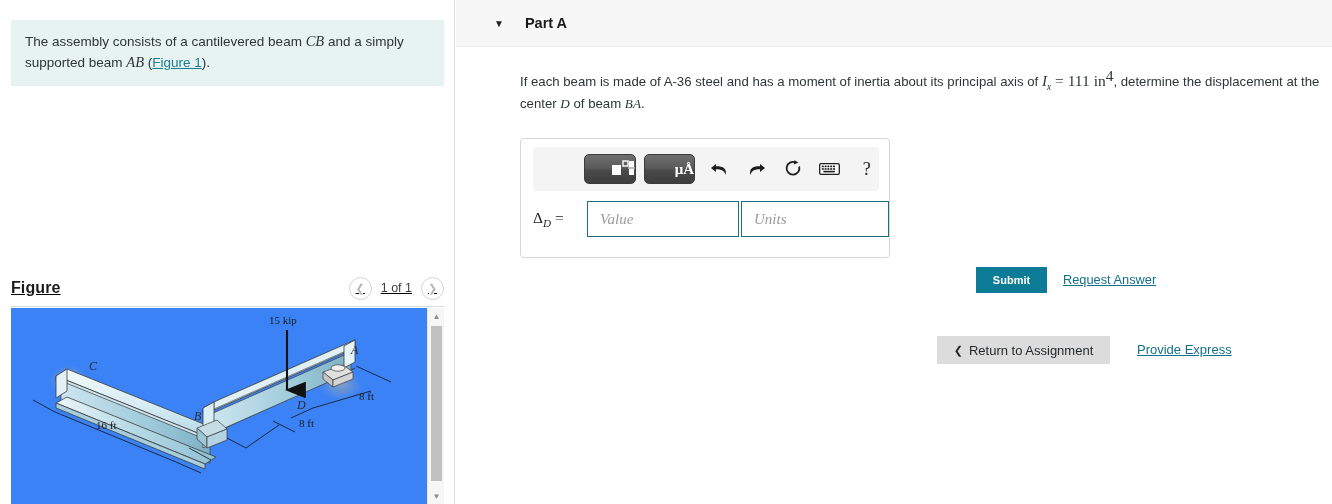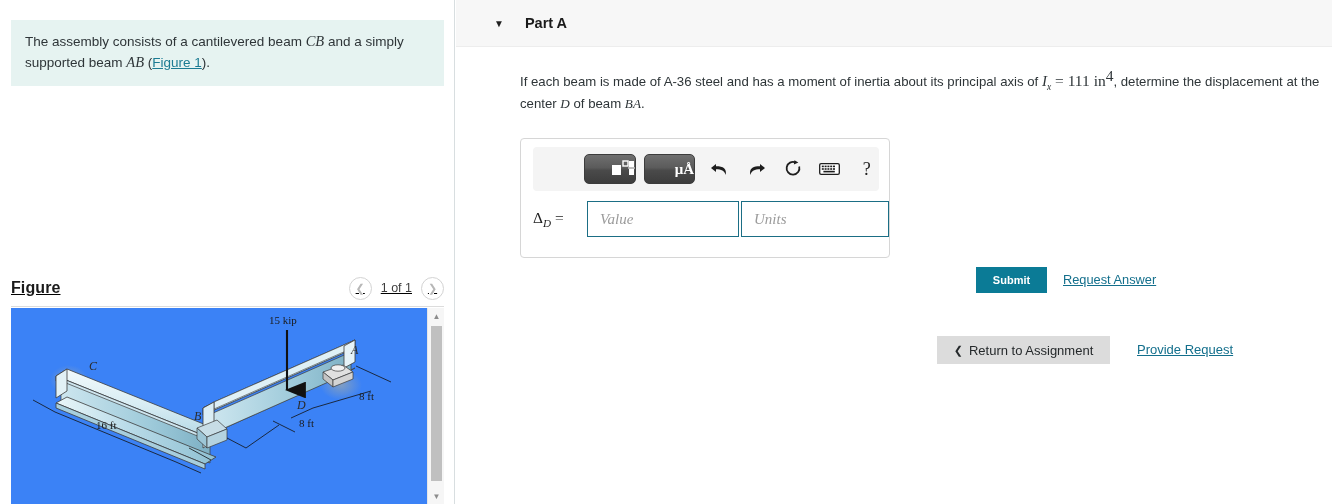--- a/index.html
+++ b/index.html
@@ -375,15 +375,15 @@
       </div>
     </div>
 
     <div class="submit-btn">Submit</div>
     <div class="req-ans">Request Answer</div>
 
     <div class="ret-btn">
       <span class="chev">❮</span>
       <span>Return to Assignment</span>
     </div>
-    <div class="feedback">Provide Request</div>
+    <div class="feedback">Provide Express</div>
   </div>
 </div>
 
 </body></html>

